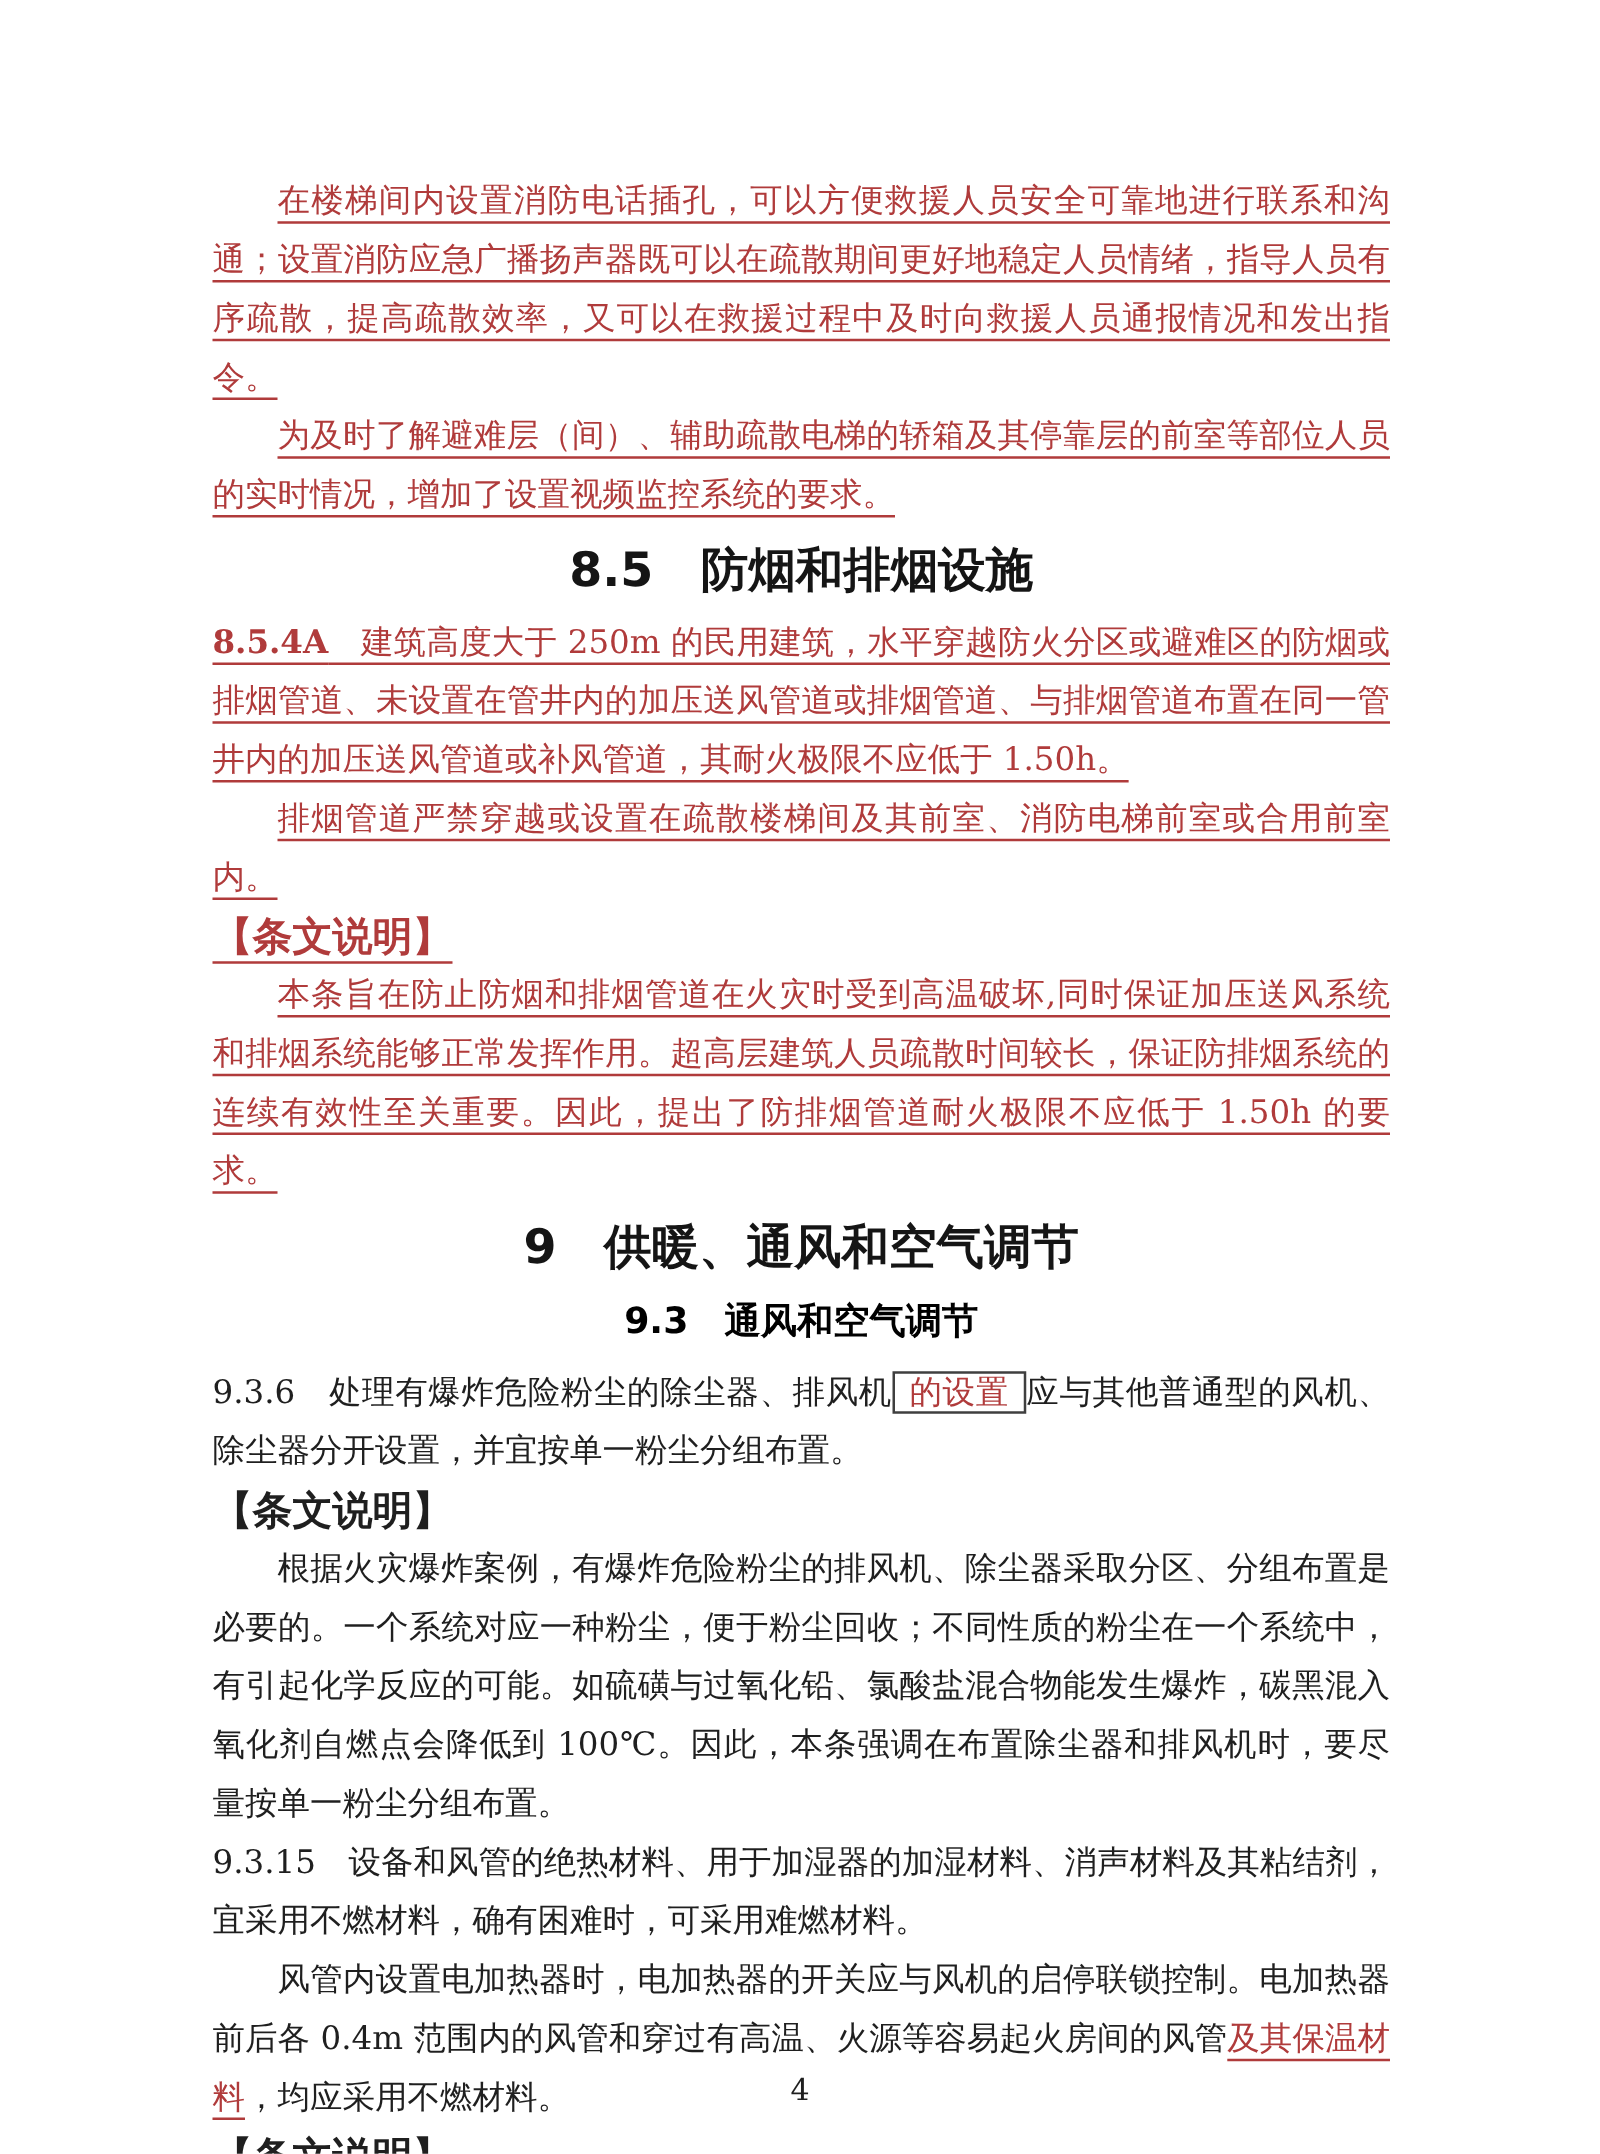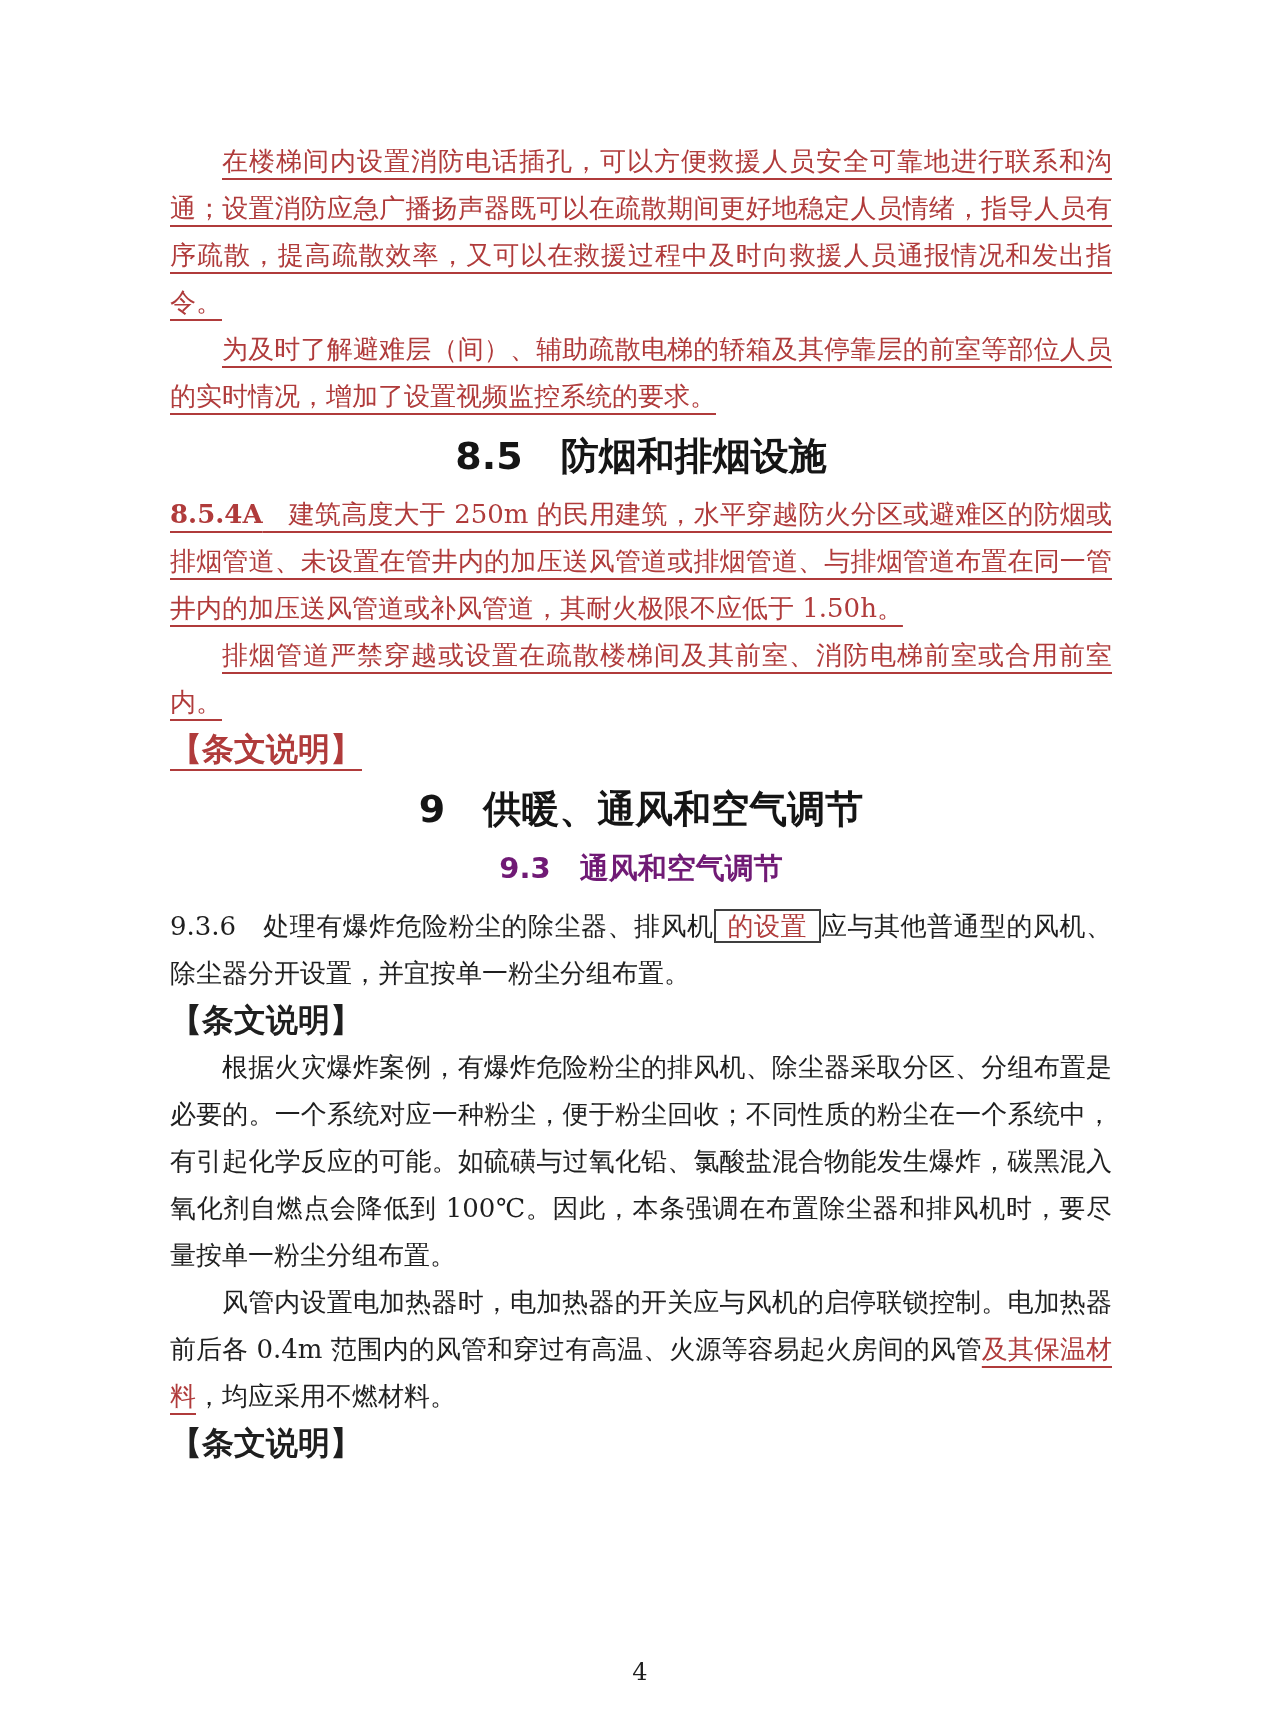--- a/index.html
+++ b/index.html
@@ -28,21 +28,21 @@
     text-decoration:none;
   }
   .chapter{
     font-family:"DejaVu Sans","Liberation Sans",sans-serif;
     font-weight:700;font-size:38px;line-height:49px;
     text-align:center;color:#151515;margin:12px 0 10px 0;
   }
   .section{
     font-family:"DejaVu Sans","Liberation Sans",sans-serif;
     font-weight:700;font-size:29px;line-height:49px;
-    text-align:center;color:#701a75;margin:4px 0 10px 0;
+    text-align:center;color:#000000;margin:4px 0 10px 0;
   }
   .remark{
     font-family:Liberation Sans, sans-serif;
     font-weight:700;font-size:32px;line-height:47px;margin:0;
   }
   .remark.u{text-underline-offset:9px;}
   .page-number{
     position:absolute;left:0;right:0;top:1658px;
     text-align:center;font-size:24px;color:#1f1f1f;
   }
@@ -50,22 +50,24 @@
 </head>
 <body>
 
 <div class="doc-body">
     <div class="para indent red u"><span class="">在楼梯间内设置消防电话插孔，可以方便救援人员安全可靠地进行联系和沟通；设置消防应急广播扬声器既可以在疏散期间更好地稳定人员情绪，指导人员有序疏散，提高疏散效率，又可以在救援过程中及时向救援人员通报情况和发出指令。</span></div>
     <div class="para indent red u"><span class="">为及时了解避难层（间）、辅助疏散电梯的轿箱及其停靠层的前室等部位人员的实时情况，增加了设置视频监控系统的要求。</span></div>
     <div class="chapter"><span class="">8.5　防烟和排烟设施</span></div>
     <div class="para red u"><span class=" bold">8.5.4A</span><span class="">　建筑高度大于 250m 的民用建筑，水平穿越防火分区或避难区的防烟或排烟管道、未设置在管井内的加压送风管道或排烟管道、与排烟管道布置在同一管井内的加压送风管道或补风管道，其耐火极限不应低于 1.50h。</span></div>
     <div class="para indent red u"><span class="">排烟管道严禁穿越或设置在疏散楼梯间及其前室、消防电梯前室或合用前室内。</span></div>
     <div class="remark red u"><span class="">【条文说明】</span></div>
+    <div class="para indent red u"><span class="">本条旨在防止防烟和排烟管道在火灾时受到高温破坏,同时保证加压送风系统和排烟系统能够正常发挥作用。超高层建筑人员疏散时间较长，保证防排烟系统的连续有效性至关重要。因此，提出了防排烟管道耐火极限不应低于 1.50h 的要求。</span></div>
     <div class="chapter"><span class="">9　供暖、通风和空气调节</span></div>
     <div class="section"><span class="">9.3　通风和空气调节</span></div>
     <div class="para"><span class="">9.3.6</span><span class="">　处理有爆炸危险粉尘的除尘器、排风机</span><span class=" red boxed">的设置</span><span class="">应与其他普通型的风机、除尘器分开设置，并宜按单一粉尘分组布置。</span></div>
     <div class="remark"><span class="">【条文说明】</span></div>
     <div class="para indent"><span class="">根据火灾爆炸案例，有爆炸危险粉尘的排风机、除尘器采取分区、分组布置是必要的。一个系统对应一种粉尘，便于粉尘回收；不同性质的粉尘在一个系统中，有引起化学反应的可能。如硫磺与过氧化铅、氯酸盐混合物能发生爆炸，碳黑混入氧化剂自燃点会降低到 100℃。因此，本条强调在布置除尘器和排风机时，要尽量按单一粉尘分组布置。</span></div>
+    <div class="para"><span class="">9.3.15</span><span class="">　设备和风管的绝热材料、用于加湿器的加湿材料、消声材料及其粘结剂，宜采用不燃材料，确有困难时，可采用难燃材料。</span></div>
     <div class="para indent"><span class="">风管内设置电加热器时，电加热器的开关应与风机的启停联锁控制。电加热器前后各 0.4m 范围内的风管和穿过有高温、火源等容易起火房间的风管</span><span class=" red u">及其保温材料</span><span class="">，均应采用不燃材料。</span></div>
     <div class="remark"><span class="">【条文说明】</span></div>
   </div>
 
 <div class="page-number">4</div>
 
 </body></html>

